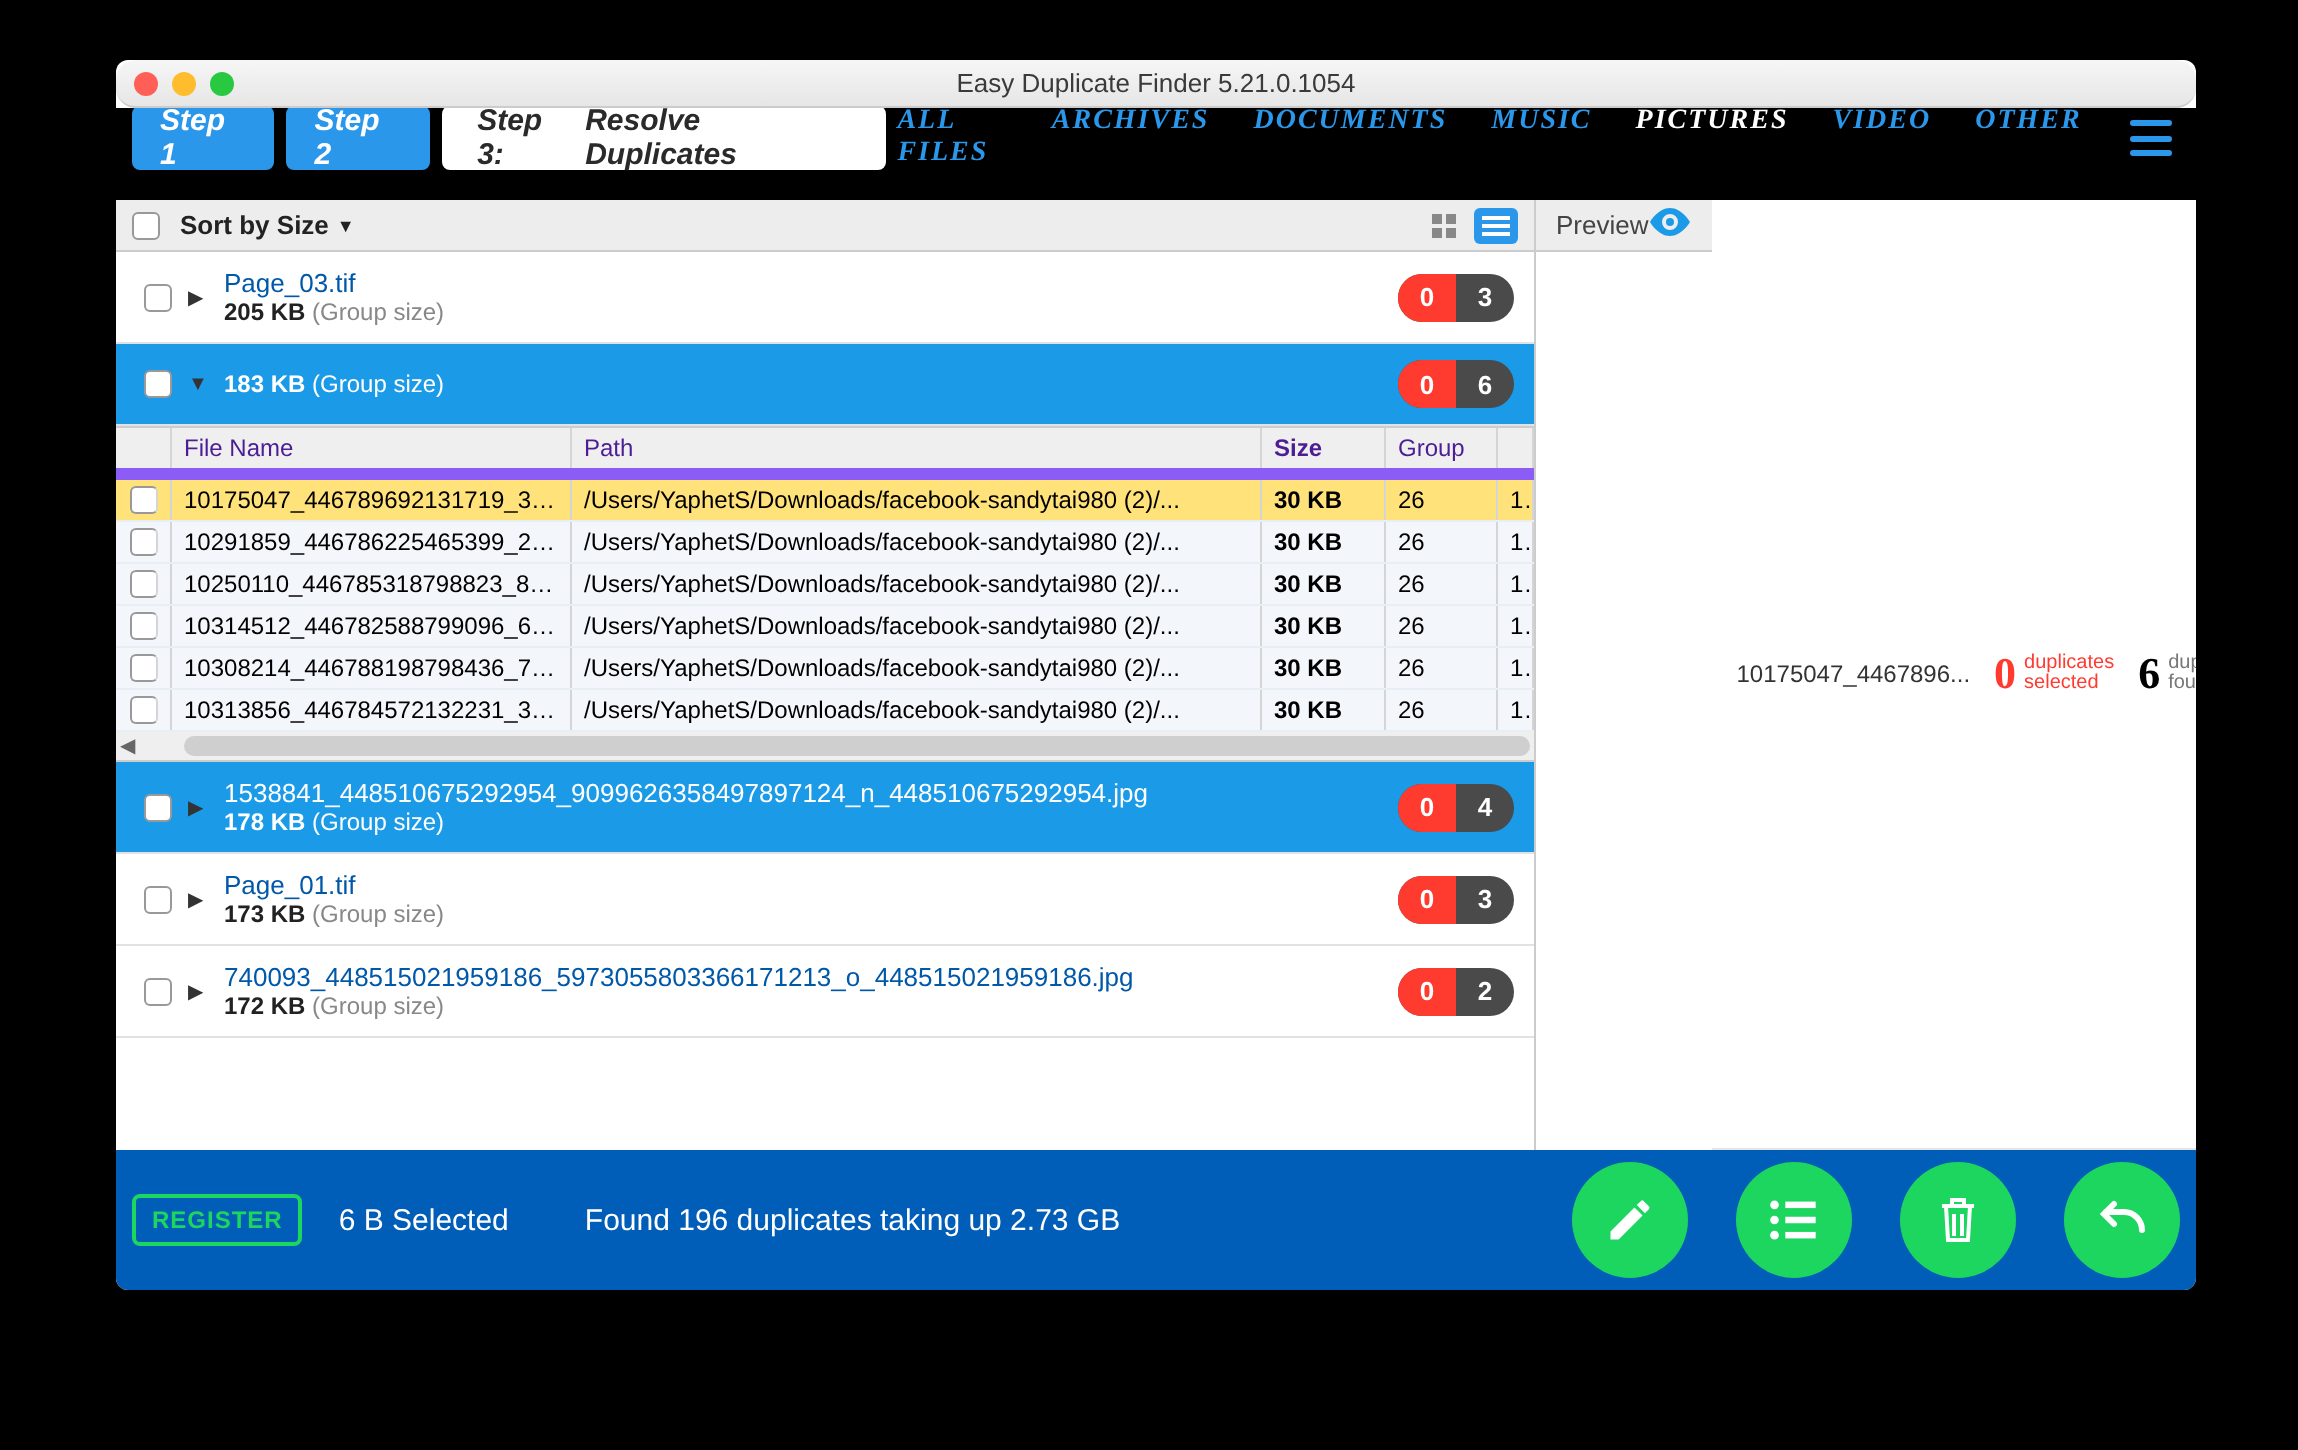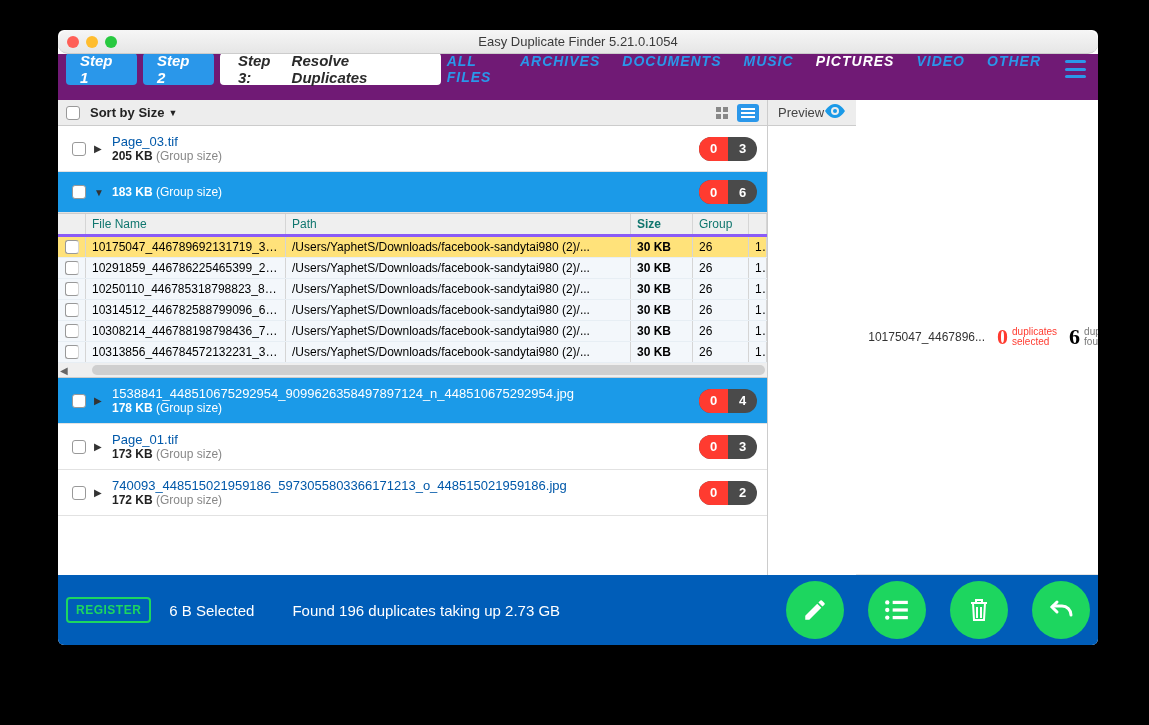--- a/index.html
+++ b/index.html
@@ -34,36 +34,36 @@
     border-radius: 10px;
   }
   .traffic { display:flex; gap:7px; margin-left:9px; }
   .tl { width:12px; height:12px; border-radius:50%; }
   .tl.red{background:#ff5f57;} .tl.yellow{background:#ffbd2e;} .tl.green{background:#28c940;}
   .title { position:absolute; left:0; right:0; text-align:center; font-size:13px; color:#3a3a3a; }
 
   
   .bluebar {
     height: 46px;
-    background:#701a75;
+    background:#000000;
     display:flex;
     align-items:center;
     padding: 0 12px 16px 8px;
     gap:6px;
     color:#fff;
   }
   .step-tab {
     height:32px; padding:0 14px; display:flex; align-items:center;
     font-size:15px; font-style:italic; font-weight:600;
     border-radius:4px;
   }
   .step-tab.inactive { background:#2a97ea; color:#fff; }
   .step-tab.active { background:#fff; color:#2a2a2a; font-style:italic; padding:0 18px;}
   .step-tab.active .num { font-weight:700; margin-right:6px;}
-  .cat-tabs { margin-left:auto; display:flex; gap:22px; font-family: Liberation Sans, sans-serif; }
+  .cat-tabs { margin-left:auto; display:flex; gap:22px; font-family: Liberation Serif, serif; }
   .cat { font-size:14px; font-weight:800; letter-spacing:1px; color:#2a97ea; font-style:italic; text-transform:uppercase;}
   .cat.active { color:#fff; }
   .hamburger { margin-left:18px; width:22px; height:18px; display:flex; flex-direction:column; justify-content:space-between;}
   .hamburger span{height:3px;background:#2a97ea;border-radius:2px;}
 
   
   .main { flex:1; display:flex; overflow:hidden; }
   .left { flex:1; display:flex; flex-direction:column; border-right:1px solid #ccc;}
   .right { width:330px; display:flex; flex-direction:row;}
 
@@ -100,21 +100,21 @@
     margin-left:auto; width:58px; height:24px; border-radius:12px;
     background:#4a4a4a; display:flex; overflow:hidden; font-weight:700; font-size:13px;
   }
   .pill .a{flex:1;background:#ff3b30;color:#fff;display:flex;align-items:center;justify-content:center;}
   .pill .b{flex:1;color:#fff;display:flex;align-items:center;justify-content:center;}
 
   
   .tbl { border-top:1px solid #ccc; border-bottom:1px solid #ccc; font-size:12px;}
   .tbl .hdr, .tbl .row { display:flex; }
   .tbl .hdr div, .tbl .row div { padding:3px 6px; border-right:1px solid #d5d5d5; white-space:nowrap; overflow:hidden; text-overflow:ellipsis;}
-  .tbl .hdr { background:#efefef; color:#0f766e; border-bottom:3px solid #8b5cf6;}
+  .tbl .hdr { background:#efefef; color:#4c1d95; border-bottom:6px solid #8b5cf6;}
   .tbl .c-chk{width:28px;display:flex;align-items:center;justify-content:center;}
   .tbl .c-name{width:200px;}
   .tbl .c-path{flex:1;}
   .tbl .c-size{width:62px;font-weight:700;}
   .tbl .c-grp{width:56px;}
   .tbl .c-last{width:18px;}
   .tbl .row { background:#f3f7fb; border-bottom:1px solid #e7eef4;}
   .tbl .row.selrow { background:#ffe27a;}
   .scrollbar{height:14px;background:#efefef;display:flex;align-items:center;padding:0 2px;}
   .scrollbar .thumb{height:10px;flex:1;background:#cfcfcf;border-radius:5px;margin-left:24px;}

